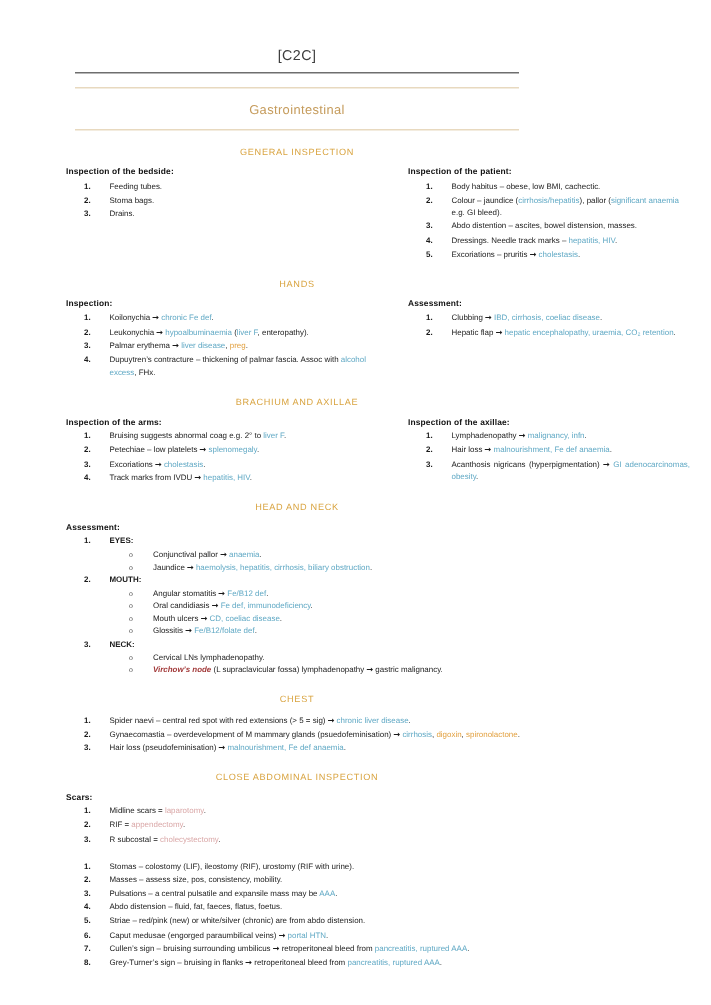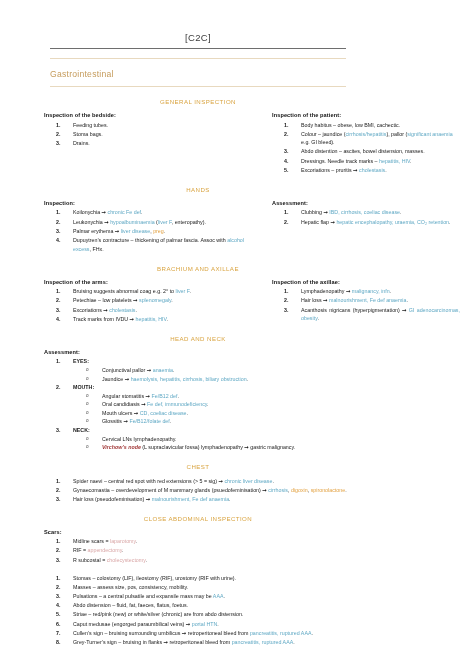--- a/index.html
+++ b/index.html
@@ -23,21 +23,21 @@
   }
   .rule-dark{
     height:1px;background:#6e6e6e;
     margin:0 50px;
   }
   .section-band{
     margin:9px 50px 0 50px;
     border-top:1px solid #e8d9bf;
     border-bottom:1px solid #e8d9bf;
     padding:4px 0 5px 0;
-    text-align:left;
+    text-align:center;
   }
   .section-band .band-text{
     font-size:8.6px;
     color:#c59b5b;
     letter-spacing:.25px;
   }
 
   .sec-head{
     text-align:center;
     font-size:6.1px;

